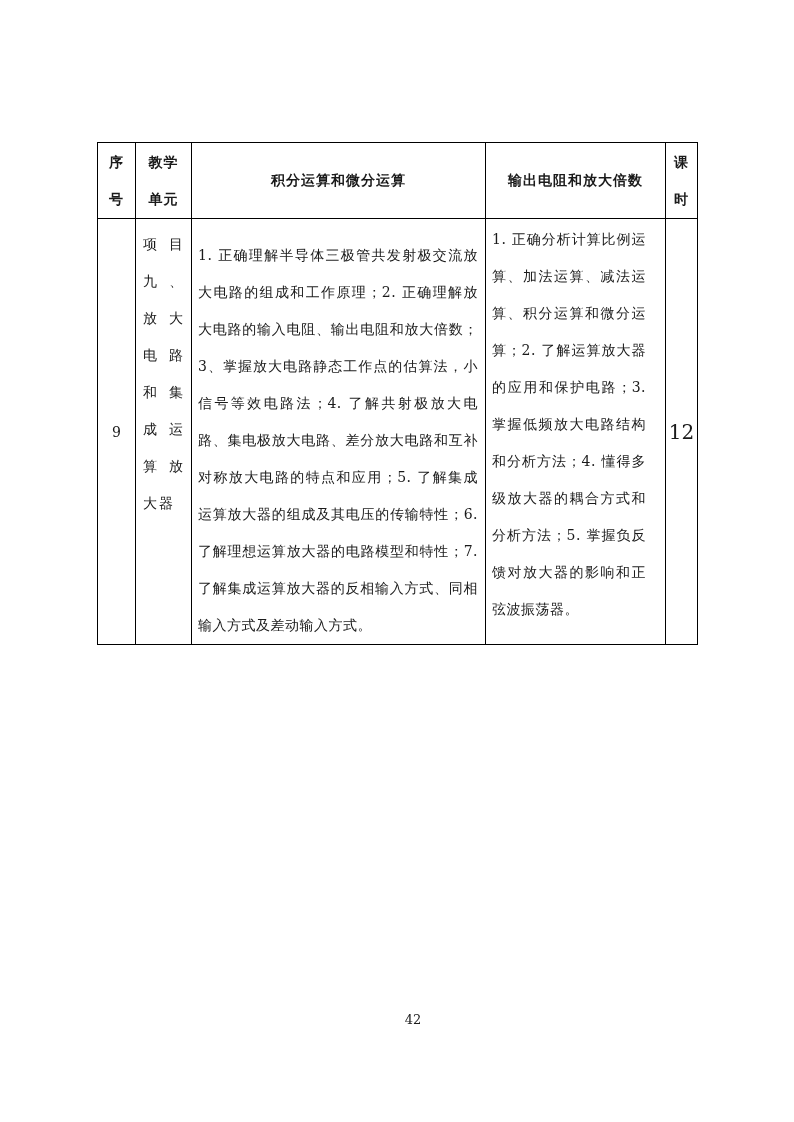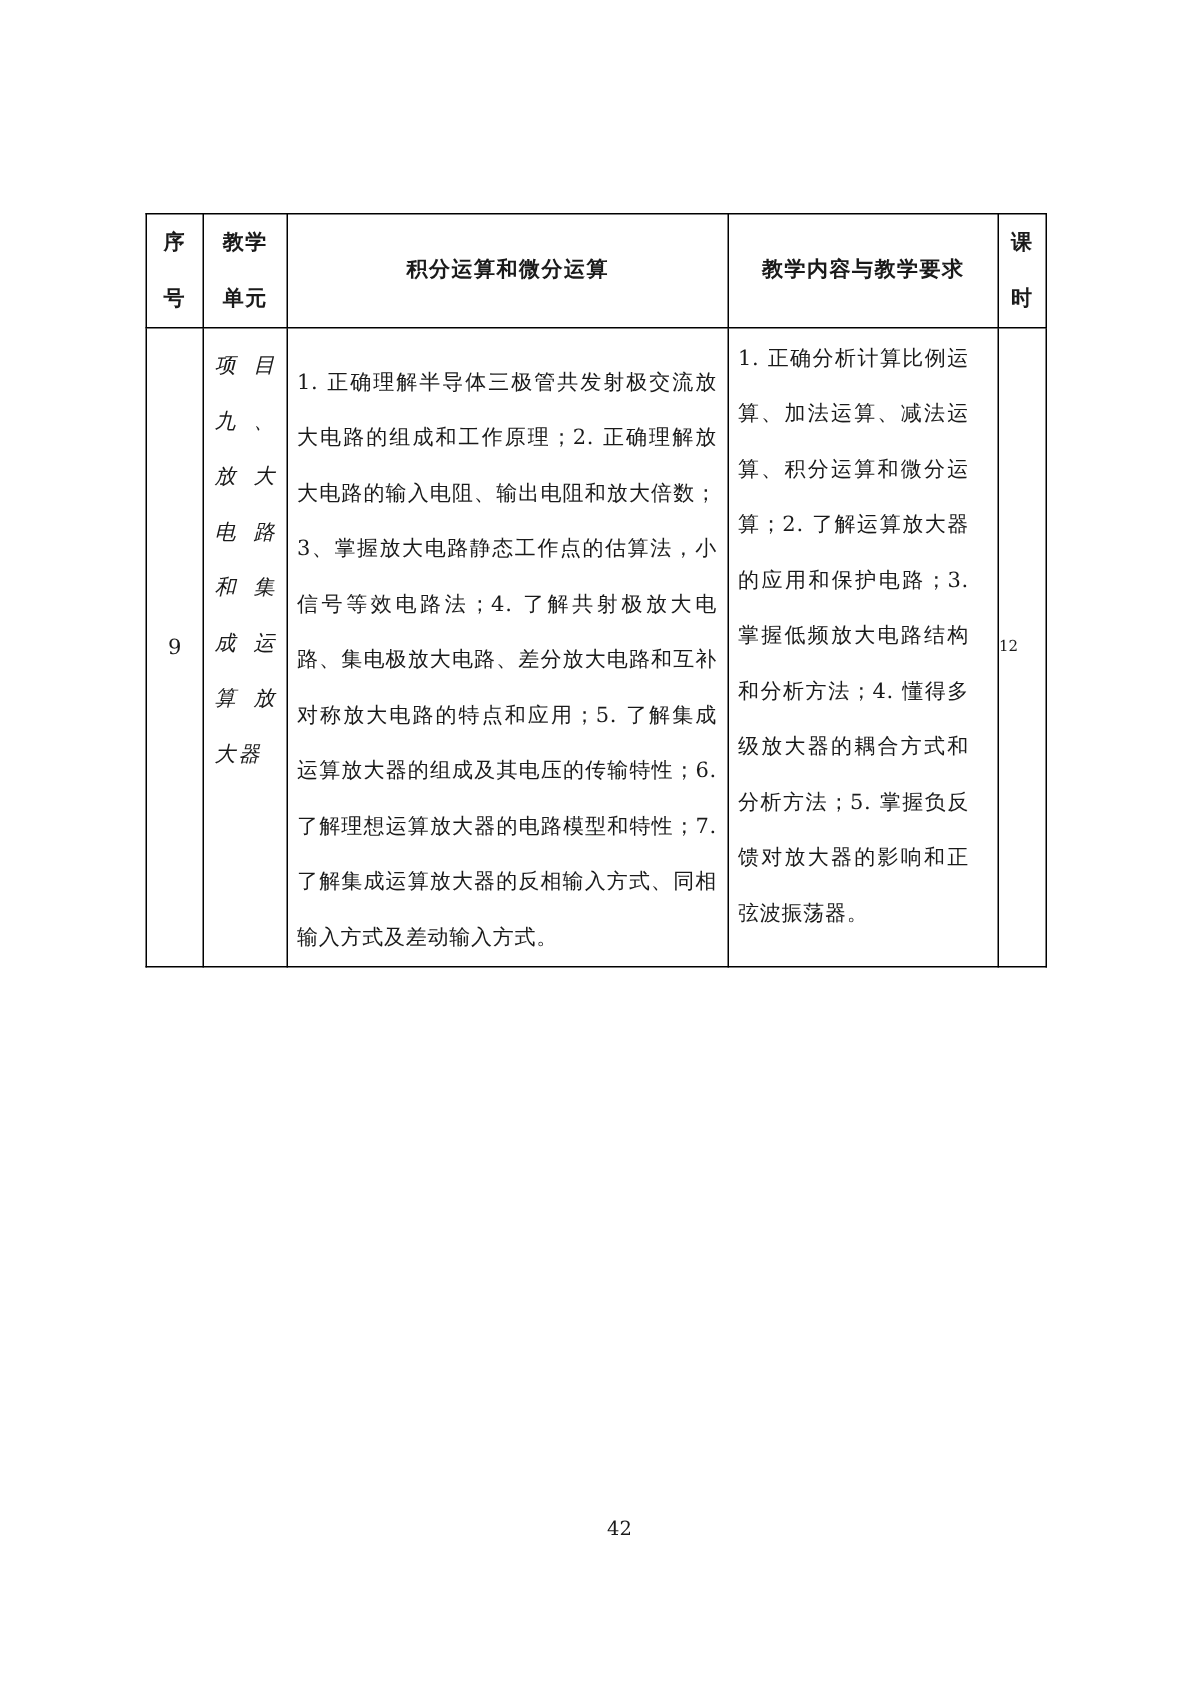--- a/index.html
+++ b/index.html
@@ -52,42 +52,41 @@
     vertical-align: middle;
     font-size: 14px;
   }
   td.col-unit {
     vertical-align: top;
     padding: 7px 6px 0 7px;
     line-height: 37px;
     text-align: justify;
     text-justify: inter-character;
     letter-spacing: 2px;
-    font-style: italic;
   }
   td.col-content {
     vertical-align: top;
     padding: 18px 7px 0 6px;
     line-height: 37px;
     text-align: justify;
     text-justify: inter-character;
     letter-spacing: 0.5px;
   }
   td.col-suggestions {
     vertical-align: top;
     padding: 2px 19px 0 6px;
     line-height: 37px;
     text-align: justify;
     text-justify: inter-character;
     letter-spacing: 0.5px;
   }
   td.col-hours {
-    text-align: left;
+    text-align: center;
     vertical-align: middle;
-    font-size: 10px;
+    font-size: 20px;
   }
   .page-number {
     position: absolute;
     top: 1012px;
     left: 16px;
     width: 100%;
     text-align: center;
     font-size: 13px;
     color: #1a1a1a;
   }
@@ -105,21 +104,21 @@
       <col style="width:180px">
       <col style="width:32px">
     </colgroup>
     <thead>
       <tr>
         <th>序
 号</th>
         <th>教学
 单元</th>
         <th>积分运算和微分运算</th>
-        <th>教学内容与教学要求</th>
+        <th>输出电阻和放大倍数</th>
         <th>课
 时</th>
       </tr>
     </thead>
     <tbody>
       <tr>
         <td class="col-index">9</td>
         <td class="col-unit">项目九、放大电路和集成运算放大器</td>
         <td class="col-content">1. 正确理解半导体三极管共发射极交流放大电路的组成和工作原理；2. 正确理解放大电路的输入电阻、输出电阻和放大倍数；3、掌握放大电路静态工作点的估算法，小信号等效电路法；4. 了解共射极放大电路、集电极放大电路、差分放大电路和互补对称放大电路的特点和应用；5. 了解集成运算放大器的组成及其电压的传输特性；6. 了解理想运算放大器的电路模型和特性；7. 了解集成运算放大器的反相输入方式、同相输入方式及差动输入方式。</td>
         <td class="col-suggestions">1. 正确分析计算比例运算、加法运算、减法运算、积分运算和微分运算；2. 了解运算放大器的应用和保护电路；3. 掌握低频放大电路结构和分析方法；4. 懂得多级放大器的耦合方式和分析方法；5. 掌握负反馈对放大器的影响和正弦波振荡器。</td>

